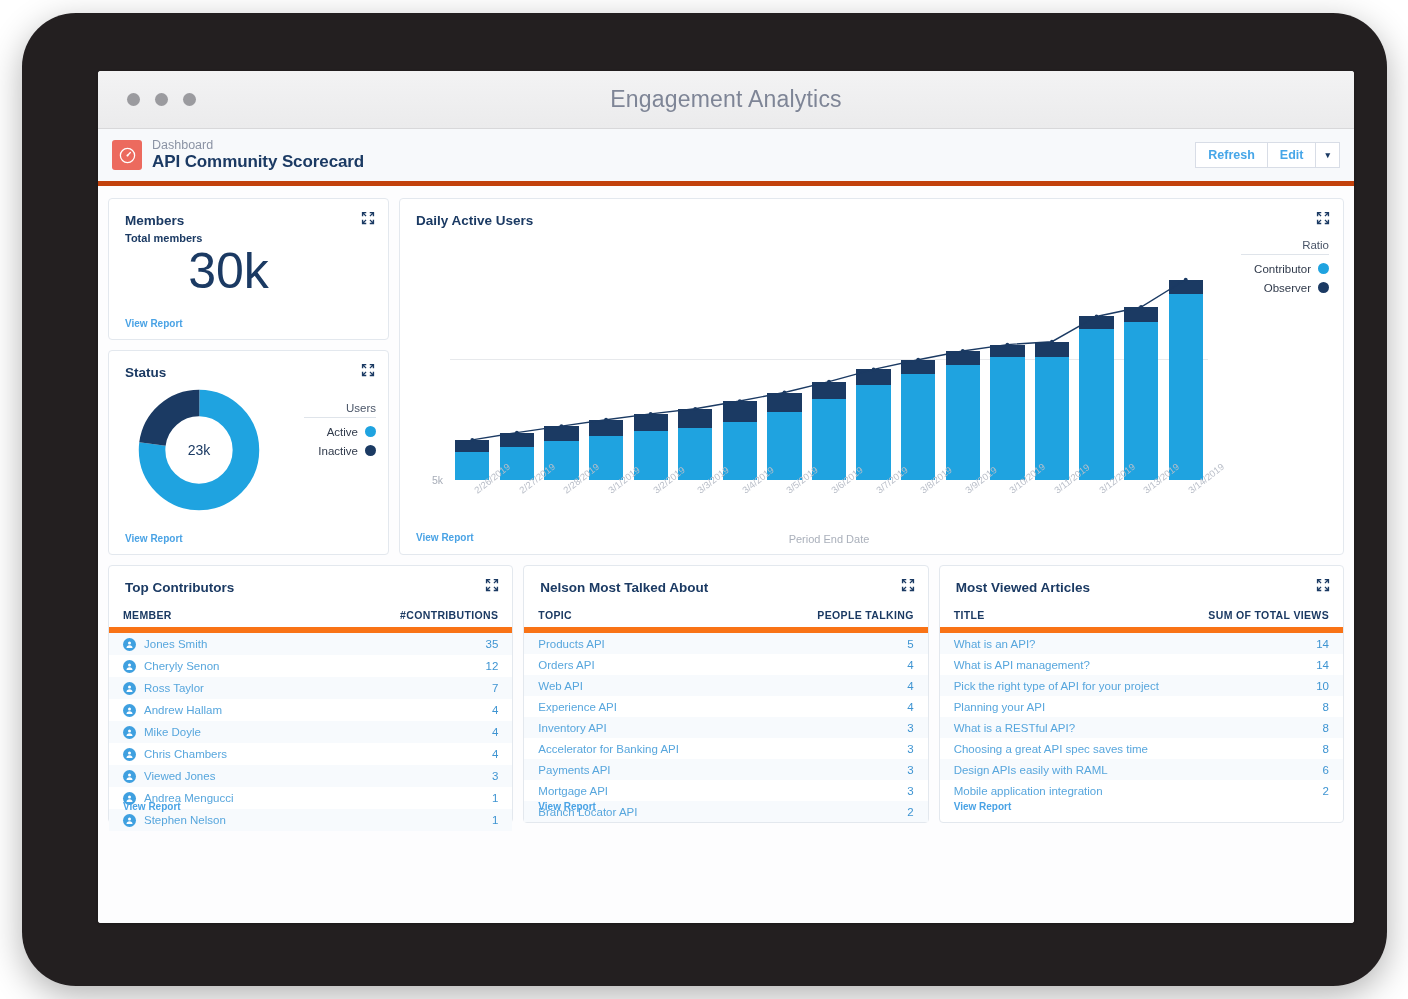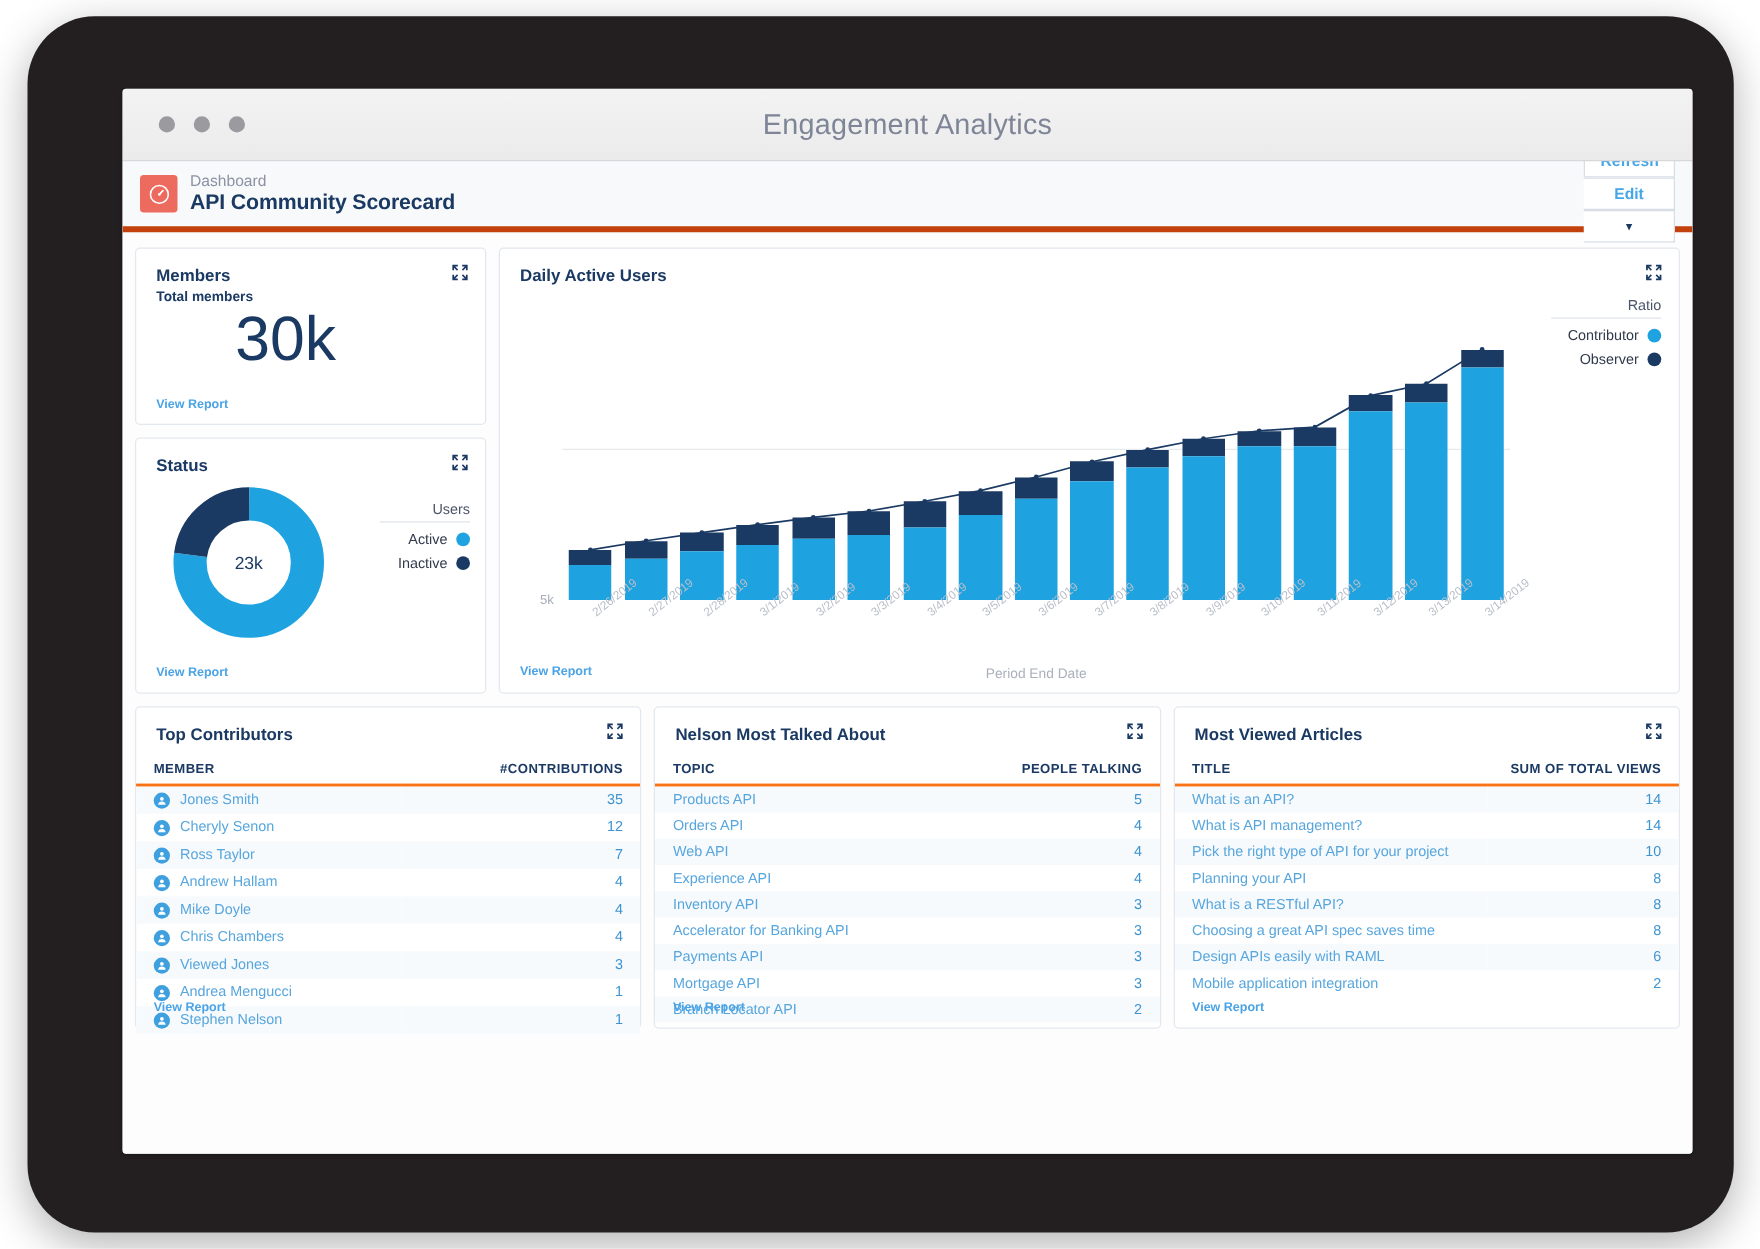--- a/index.html
+++ b/index.html
@@ -53,21 +53,21 @@
     padding:0 14px 0 8px;
   }
   #brand{ display:flex; align-items:center; gap:10px; margin-left:6px;}
   #brand-icon{
     width:30px;height:30px;border-radius:3px;background:#ec6a5e;
     display:flex;align-items:center;justify-content:center;flex:0 0 auto;
   }
   #brand-text{ line-height:1.12; }
   #breadcrumb{ font-size:12.5px; color:#8b93a4; }
   #page-title{ font-size:17px; font-weight:bold; color:#1b3a63; letter-spacing:-.1px;}
-  #header-actions{ margin-left:auto; display:flex;flex-direction:column; }
+  #header-actions{ margin-left:auto; display:flex; }
   .hbtn{
     height:26px; background:#fff; border:1px solid #d8dde6;
     color:#46a6e8; font-size:12.5px; font-weight:bold;
     display:flex;align-items:center;justify-content:center;
     padding:0 12px; cursor:pointer;
   }
   .hbtn + .hbtn { border-left:none; }
   .hbtn.caret{ padding:0 9px; color:#1b3a63; font-size:9px; }
 
   
@@ -144,21 +144,21 @@
   #chart-legend{ position:absolute; right:14px; top:40px; text-align:right; }
   #chart-card .view-report{ position:absolute; left:16px; bottom:11px; }
 
   
   #bottom-row{ margin-top:10px; }
   .tcard{ flex:1; height:258px; }
   table{ width:100%; border-collapse:collapse; margin-top:10px; }
   th{
     font-size:10.5px; font-weight:bold; color:#1b3a63;
     letter-spacing:.35px; padding:4px 0 6px 0;
-    border-bottom:2px solid #f97316; text-align:left;
+    border-bottom:6px solid #f97316; text-align:left;
   }
   th.num{ text-align:right; }
   td{ font-size:11.5px; color:#57a6dd; padding:4.5px 0; }
   td.num{ text-align:right; color:#3e94d2; }
   tbody tr:nth-child(odd){ background:#f7fafd; }
   .tbl-pad-l{ padding-left:14px !important; }
   .tbl-pad-r{ padding-right:14px !important; }
   .member-cell{ display:flex; align-items:center; gap:8px; }
   .avatar{ width:13px;height:13px;border-radius:50%;background:#3fa0e0;
            display:flex;align-items:center;justify-content:center;flex:0 0 auto;}

